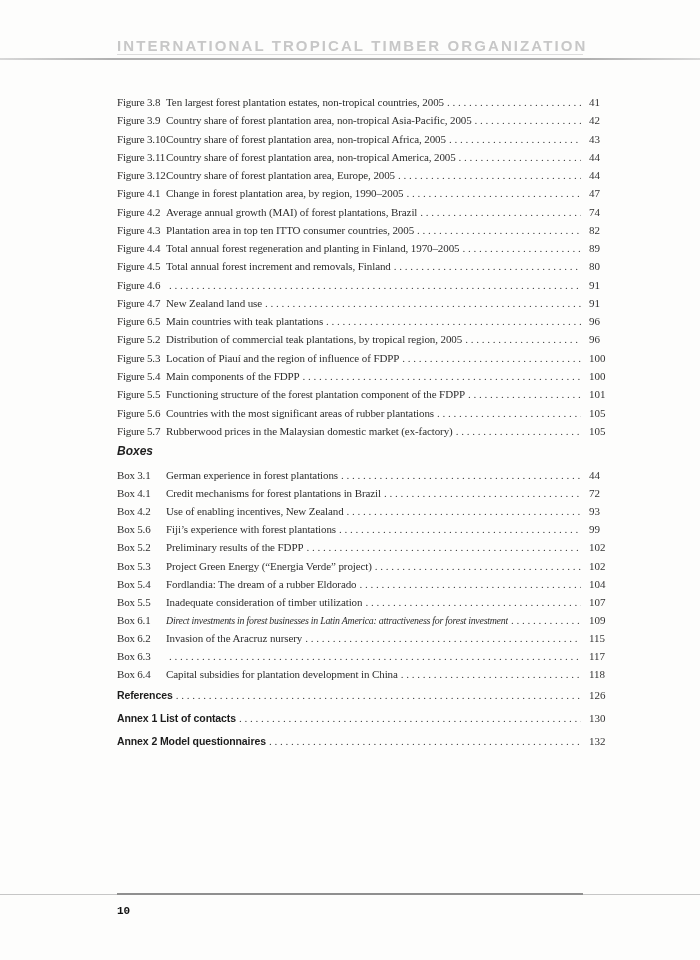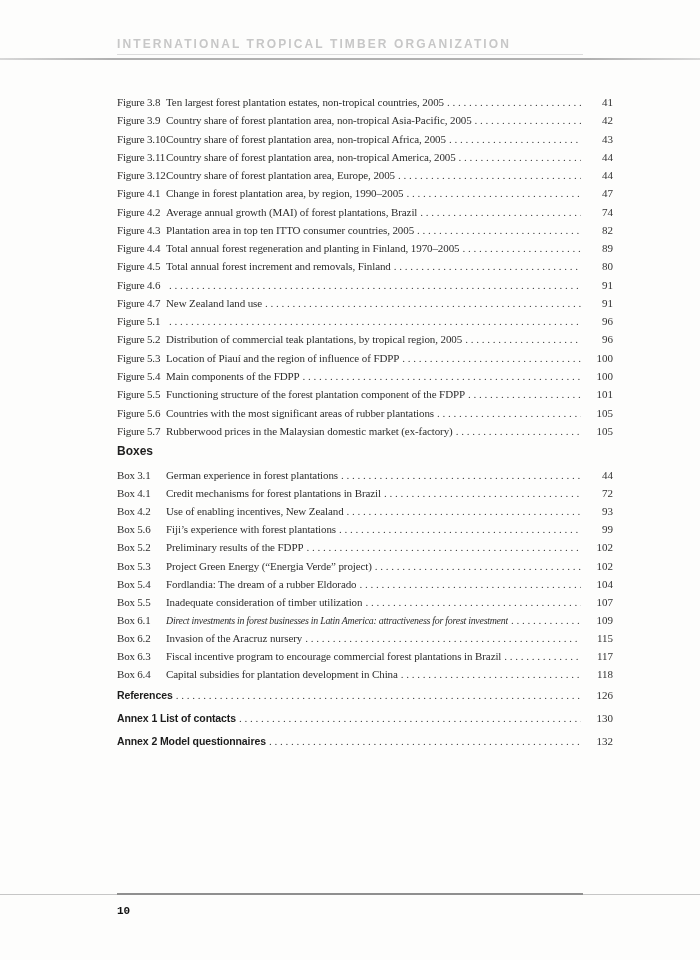--- a/index.html
+++ b/index.html
@@ -7,21 +7,21 @@
     width:700px;height:960px;position:relative;
     background:#fdfdfc;
     font-family:"Liberation Serif", serif;
     color:#2e2e2e;
     overflow:hidden;
   }
   
   .org{
     position:absolute;left:117px;top:37px;
     font-family:"Liberation Sans", sans-serif;
-    font-weight:bold;font-size:12px;letter-spacing:2.1px;
+    font-weight:bold;font-size:15px;letter-spacing:2.1px;
     color:#c7c7c7;white-space:nowrap;
   }
   .rule-a{position:absolute;left:117px;top:54px;width:466px;height:1px;background:#dcdcdc;}
   .rule-b{
     position:absolute;left:0;top:58px;width:700px;height:2px;
     background:linear-gradient(90deg,#d8d8d8,#b0b0b0 16%,#b0b0b0 84%,#d8d8d8);
   }
   
   .toc{position:absolute;left:117px;top:93px;width:496px;}
   .row{
@@ -29,25 +29,25 @@
     height:18.28px;line-height:18.28px;
     font-size:11px;white-space:nowrap;
   }
   .lbl{flex:0 0 49px;letter-spacing:-0.2px;overflow:visible;}
   .ttl{flex:0 1 auto;min-width:0;overflow:hidden;letter-spacing:-0.1px;}
   .row.long .ttl{font-size:9.9px;letter-spacing:-0.25px;font-style:italic;}
   .leader{
     flex:1 1 0;min-width:0;overflow:hidden;
     color:#3c3c3c;padding-left:3px;
   }
-  .pg{flex:0 0 auto;min-width:24px;text-align:right;margin-left:8px;color:#333;}
+  .pg{flex:0 0 auto;min-width:24px;text-align:left;margin-left:8px;color:#333;}
   .boxes-heading{
     margin-top:2px;height:18px;line-height:18px;
     font-family:"Liberation Sans", sans-serif;
-    font-weight:bold;font-size:12px;color:#1f1f1f;
+    font-weight:bold;font-style:italic;font-size:12px;color:#1f1f1f;
   }
   .boxes-list{margin-top:6px;}
   .boxes-list .row{height:18.1px;line-height:18.1px;}
   .bm{
     height:23px;line-height:14px;align-items:baseline;
     padding-top:5px;box-sizing:border-box;
   }
   .bm-lbl{
     flex:0 0 auto;
     font-family:"Liberation Sans", sans-serif;
@@ -139,21 +139,22 @@
           <span class="leader">. . . . . . . . . . . . . . . . . . . . . . . . . . . . . . . . . . . . . . . . . . . . . . . . . . . . . . . . . . . . . . . . . . . . . . . . . . . . . . . . . . . . . . . . . . . . . . . . . . . . . . . . . . . . . . . . . . . . . . . . . . . . . . . . . . . . . . . . . . . . . . . . . . . . . . </span>
           <span class="pg">91</span>
         </div>
       <div class="row">
           <span class="lbl">Figure 4.7</span>
           <span class="ttl">New Zealand land use</span>
           <span class="leader">. . . . . . . . . . . . . . . . . . . . . . . . . . . . . . . . . . . . . . . . . . . . . . . . . . . . . . . . . . . . . . . . . . . . . . . . . . . . . . . . . . . . . . . . . . . . . . . . . . . . . . . . . . . . . . . . . . . . . . . . . . . . . . . . . . . . . . . . . . . . . . . . . . . . . . </span>
           <span class="pg">91</span>
         </div>
       <div class="row">
-          <span class="lbl">Figure 5.1</span>
+          <span class="lbl">Figure 6.5</span>
+          <span class="ttl">Main countries with teak plantations</span>
           <span class="leader">. . . . . . . . . . . . . . . . . . . . . . . . . . . . . . . . . . . . . . . . . . . . . . . . . . . . . . . . . . . . . . . . . . . . . . . . . . . . . . . . . . . . . . . . . . . . . . . . . . . . . . . . . . . . . . . . . . . . . . . . . . . . . . . . . . . . . . . . . . . . . . . . . . . . . . </span>
           <span class="pg">96</span>
         </div>
       <div class="row">
           <span class="lbl">Figure 5.2</span>
           <span class="ttl">Distribution of commercial teak plantations, by tropical region, 2005</span>
           <span class="leader">. . . . . . . . . . . . . . . . . . . . . . . . . . . . . . . . . . . . . . . . . . . . . . . . . . . . . . . . . . . . . . . . . . . . . . . . . . . . . . . . . . . . . . . . . . . . . . . . . . . . . . . . . . . . . . . . . . . . . . . . . . . . . . . . . . . . . . . . . . . . . . . . . . . . . . </span>
           <span class="pg">96</span>
         </div>
       <div class="row">
@@ -246,21 +247,20 @@
           <span class="pg">109</span>
         </div>
       <div class="row">
           <span class="lbl">Box 6.2</span>
           <span class="ttl">Invasion of the Aracruz nursery</span>
           <span class="leader">. . . . . . . . . . . . . . . . . . . . . . . . . . . . . . . . . . . . . . . . . . . . . . . . . . . . . . . . . . . . . . . . . . . . . . . . . . . . . . . . . . . . . . . . . . . . . . . . . . . . . . . . . . . . . . . . . . . . . . . . . . . . . . . . . . . . . . . . . . . . . . . . . . . . . . </span>
           <span class="pg">115</span>
         </div>
       <div class="row">
           <span class="lbl">Box 6.3</span>
-          <span class="ttl">Fiscal incentive program to encourage commercial forest plantations in Brazil</span>
           <span class="leader">. . . . . . . . . . . . . . . . . . . . . . . . . . . . . . . . . . . . . . . . . . . . . . . . . . . . . . . . . . . . . . . . . . . . . . . . . . . . . . . . . . . . . . . . . . . . . . . . . . . . . . . . . . . . . . . . . . . . . . . . . . . . . . . . . . . . . . . . . . . . . . . . . . . . . . </span>
           <span class="pg">117</span>
         </div>
       <div class="row">
           <span class="lbl">Box 6.4</span>
           <span class="ttl">Capital subsidies for plantation development in China</span>
           <span class="leader">. . . . . . . . . . . . . . . . . . . . . . . . . . . . . . . . . . . . . . . . . . . . . . . . . . . . . . . . . . . . . . . . . . . . . . . . . . . . . . . . . . . . . . . . . . . . . . . . . . . . . . . . . . . . . . . . . . . . . . . . . . . . . . . . . . . . . . . . . . . . . . . . . . . . . . </span>
           <span class="pg">118</span>
         </div>
     </div>

